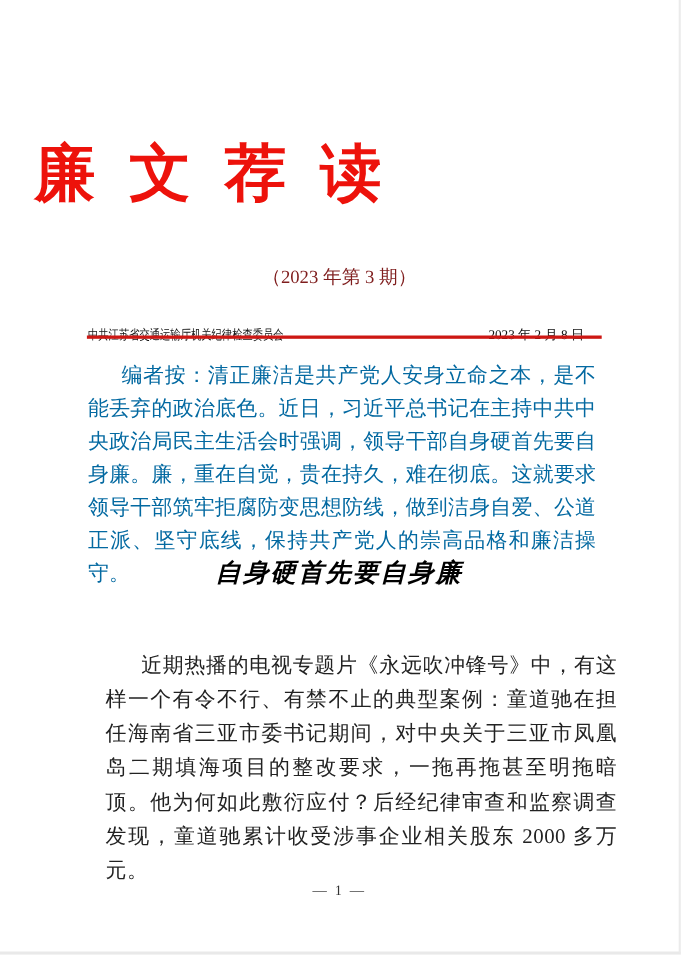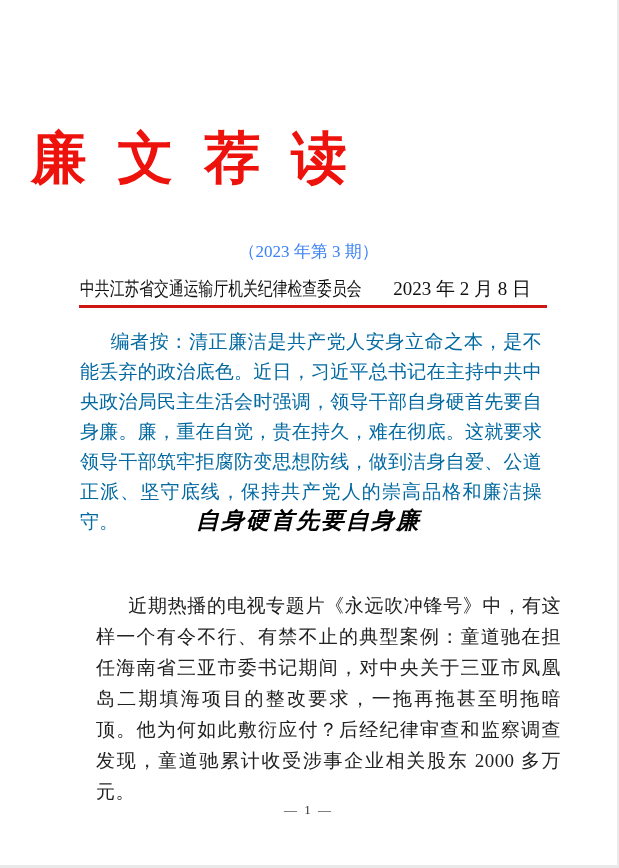--- a/index.html
+++ b/index.html
@@ -36,29 +36,29 @@
     white-space: nowrap;
   }
   .issue-line {
     position: absolute;
     top: 240px;
     left: 0;
     width: 100%;
     text-align: center;
     font-size: 17px;
     line-height: 24px;
-    color: #3b82f6;
+    color: #7f1d1d;
   }
   .pub-row {
     position: absolute;
-    top: 277px;
+    top: 292px;
     left: 80px;
     right: 72px;
     height: 24px;
-    font-size: 19px;
+    font-size: 12px;
     line-height: 24px;
     color: #111111;
   }
   .publisher {
     position: absolute;
     left: 0;
     top: 0;
     transform: scaleX(0.78);
     transform-origin: left center;
     white-space: nowrap;

